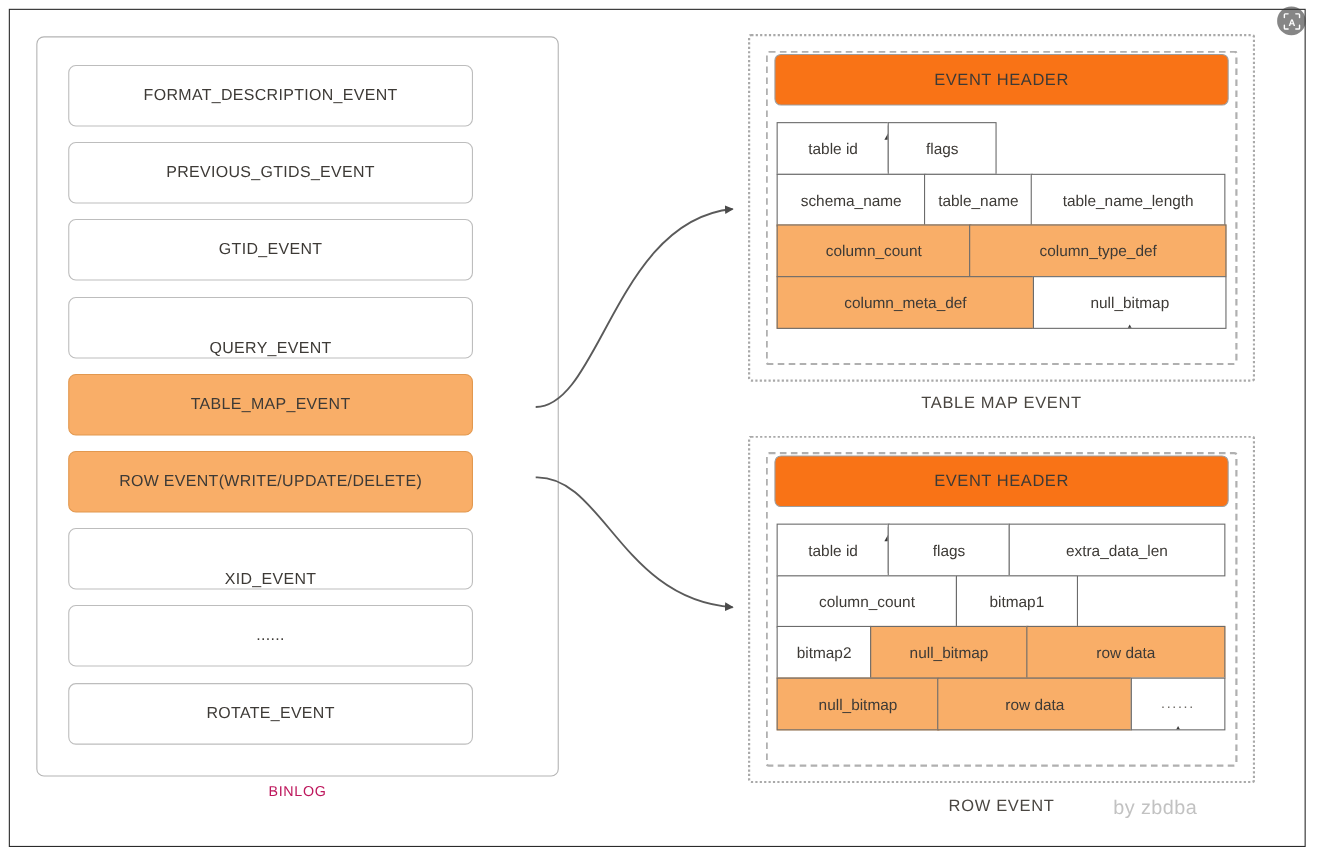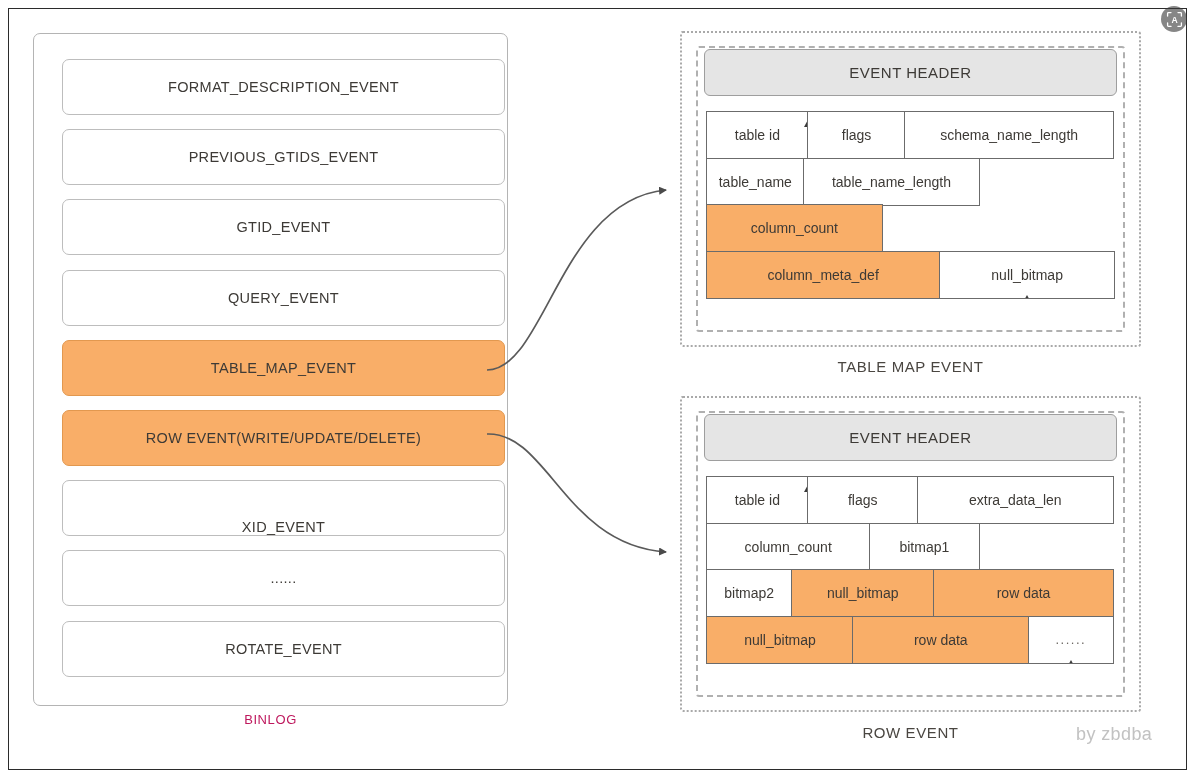--- a/index.html
+++ b/index.html
@@ -41,21 +41,21 @@
     width: 475px;
     height: 673px;
     border: 1.5px solid #b4b4b4;
     border-radius: 7px;
     background: #ffffff;
     box-sizing: border-box;
   }
   .binlog-item {
     position: absolute;
     left: 28px;
-    width: 443px;
+    width: 368px;
     height: 56px;
     border: 1.5px solid #bdbdbd;
     border-radius: 7px;
     background: #ffffff;
     box-sizing: border-box;
     display: flex;
     align-items: center;
     justify-content: center;
     font-size: 14.5px;
     letter-spacing: 0.3px;
@@ -97,21 +97,21 @@
   }
 
   .event-header-box {
     position: absolute;
     left: 22px;
     right: 22px;
     top: 16px;
     height: 47px;
     border: 1.5px solid #9e9e9e;
     border-radius: 6px;
-    background: #e5e5e5;
+    background: #f97316;
     box-sizing: border-box;
     display: flex;
     align-items: center;
     justify-content: center;
     font-size: 15px;
     letter-spacing: 0.5px;
     color: #3d3a36;
   }
 
   
@@ -190,21 +190,21 @@
   .panel-caption {
     position: absolute;
     text-align: center;
     font-size: 15px;
     letter-spacing: 0.6px;
     color: #4a4641;
   }
 
   #watermark {
     position: absolute;
-    left: 1076px;
+    left: 1012px;
     top: 724px;
     font-size: 18px;
     color: #c2c2c2;
     letter-spacing: 0.4px;
   }
 
   
   #connectors {
     position: absolute;
     left: 0; top: 0;
@@ -238,21 +238,21 @@
     <div id="binlog-items">
         <div class="binlog-item" style="top: 25px;">
           <span>FORMAT_DESCRIPTION_EVENT</span>
         </div>
         <div class="binlog-item" style="top: 95.2px;">
           <span>PREVIOUS_GTIDS_EVENT</span>
         </div>
         <div class="binlog-item" style="top: 165.4px;">
           <span>GTID_EVENT</span>
         </div>
-        <div class="binlog-item" style="top: 235.6px;">
+        <div class="binlog-item" style="top: 235.6px; align-items: flex-end;">
           <span>QUERY_EVENT</span>
         </div>
         <div class="binlog-item hl" style="top: 305.8px; justify-content: center;">
           <span>TABLE_MAP_EVENT</span>
         </div>
         <div class="binlog-item hl" style="top: 376px;">
           <span>ROW EVENT(WRITE/UPDATE/DELETE)</span>
         </div>
         <div class="binlog-item" style="top: 446.2px; align-items: flex-end;">
           <span>XID_EVENT</span>
@@ -273,35 +273,38 @@
     <div class="field-grid" id="table-map-grid">
         <div class="field-row">
           <div class="cell" style="flex: 0 0 25%;">
             <span>table id</span>
             <span class="split-bar" style="left: auto; right: -0.75px;"></span>
             <span class="split-arrow" style="left: auto; right: -5.75px;"></span>
           </div>
           <div class="cell" style="flex: 0 0 24%;">
             <span>flags</span>
           </div>
-          <div class="cell" style="flex: 0 0 51%;">
-            <span>schema_name_length</span>
-          </div>
-        </div>
-        <div class="field-row">
+        </div>
+        <div class="field-row">
+          <div class="cell" style="flex: 0 0 33%;">
+            <span>schema_name</span>
+          </div>
           <div class="cell" style="flex: 0 0 24%;">
             <span>table_name</span>
           </div>
           <div class="cell" style="flex: 0 0 43%;">
             <span>table_name_length</span>
           </div>
         </div>
         <div class="field-row">
           <div class="cell orange" style="flex: 0 0 43%;">
             <span>column_count</span>
+          </div>
+          <div class="cell orange" style="flex: 0 0 57%;">
+            <span>column_type_def</span>
           </div>
         </div>
         <div class="field-row">
           <div class="cell orange" style="flex: 0 0 57%;">
             <span>column_meta_def</span>
           </div>
           <div class="cell" style="flex: 0 0 43%;">
             <span>null_bitmap</span>
             <span class="tick-up bottom-tick"></span>
           </div>

